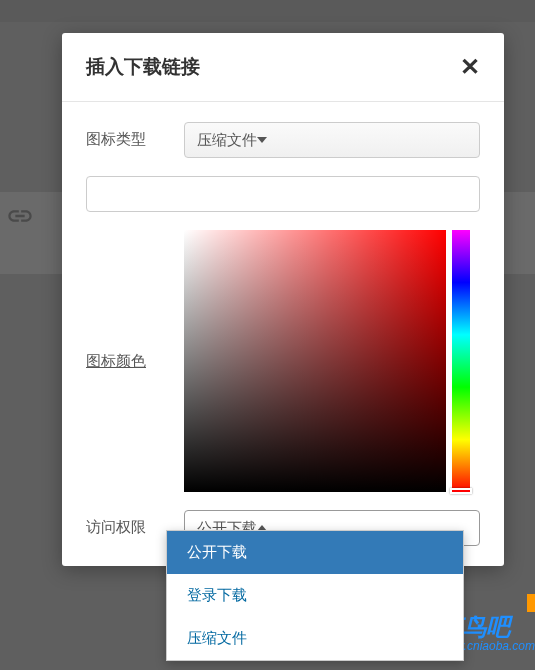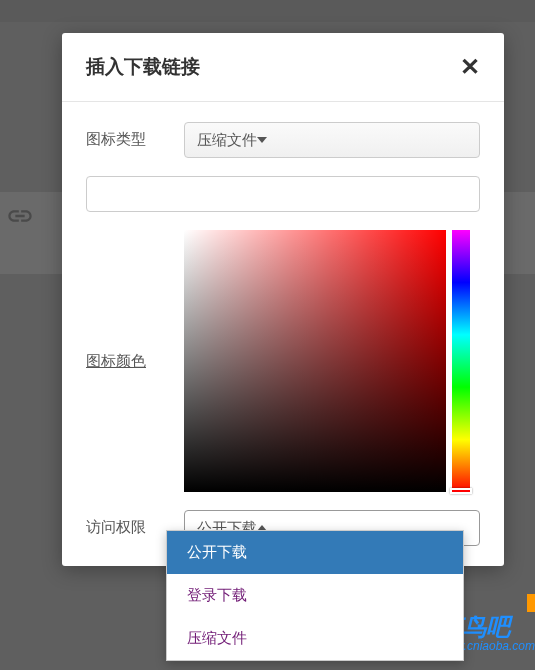--- a/index.html
+++ b/index.html
@@ -183,21 +183,21 @@
       top: 530px;
       width: 298px;
       background: #fff;
       border: 1px solid #ccc;
       box-shadow: 0 3px 10px rgba(0,0,0,0.25);
       z-index: 10;
     }
     .dropdown-item {
       padding: 12px 20px;
       font-size: 15px;
-      color: #701a75;
+      color: #0369a1;
       cursor: pointer;
     }
     .dropdown-item.selected {
       background: #337ab7;
       color: #fff;
     }
     .watermark {
       position: absolute;
       right: 0;
       bottom: 14px;

